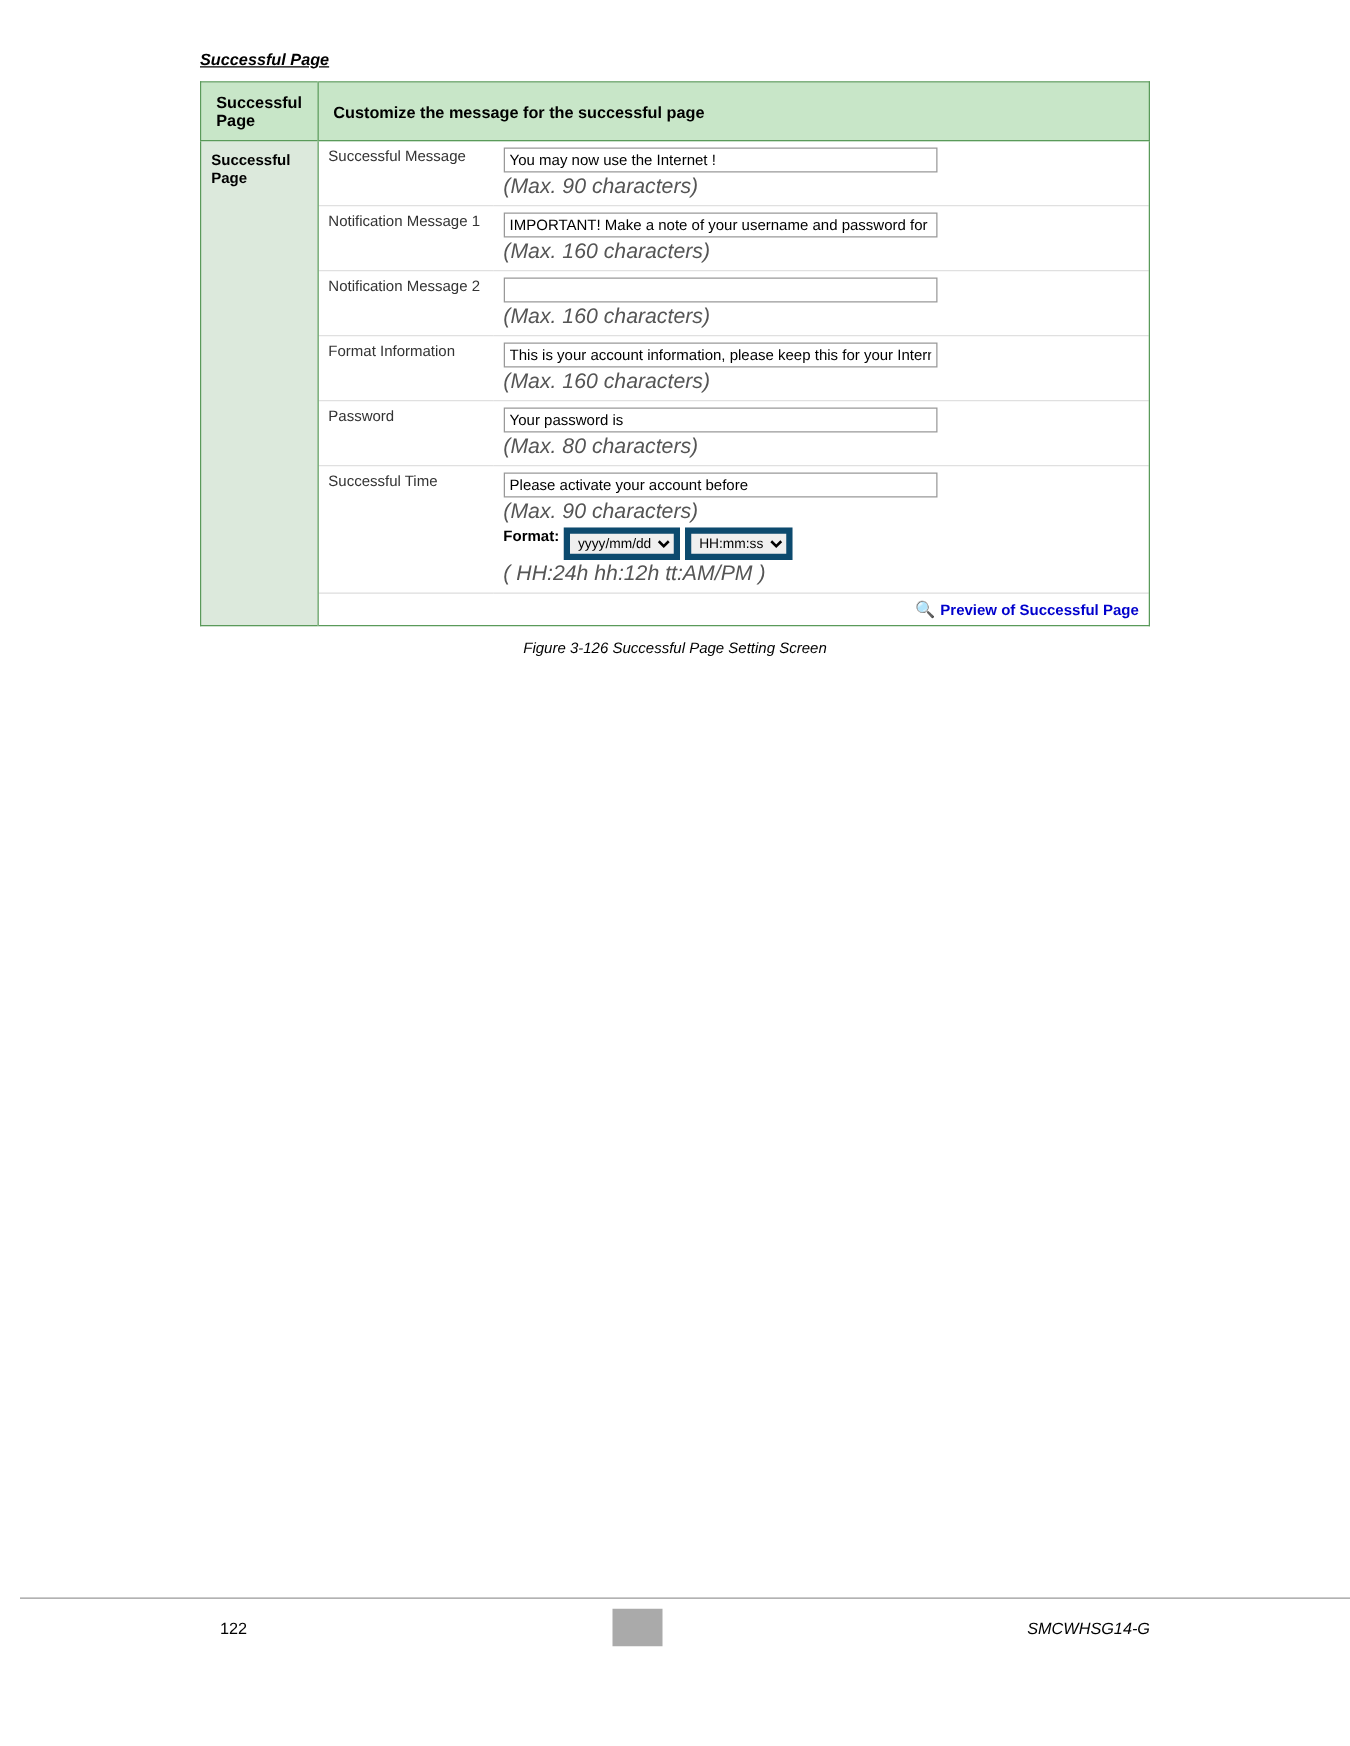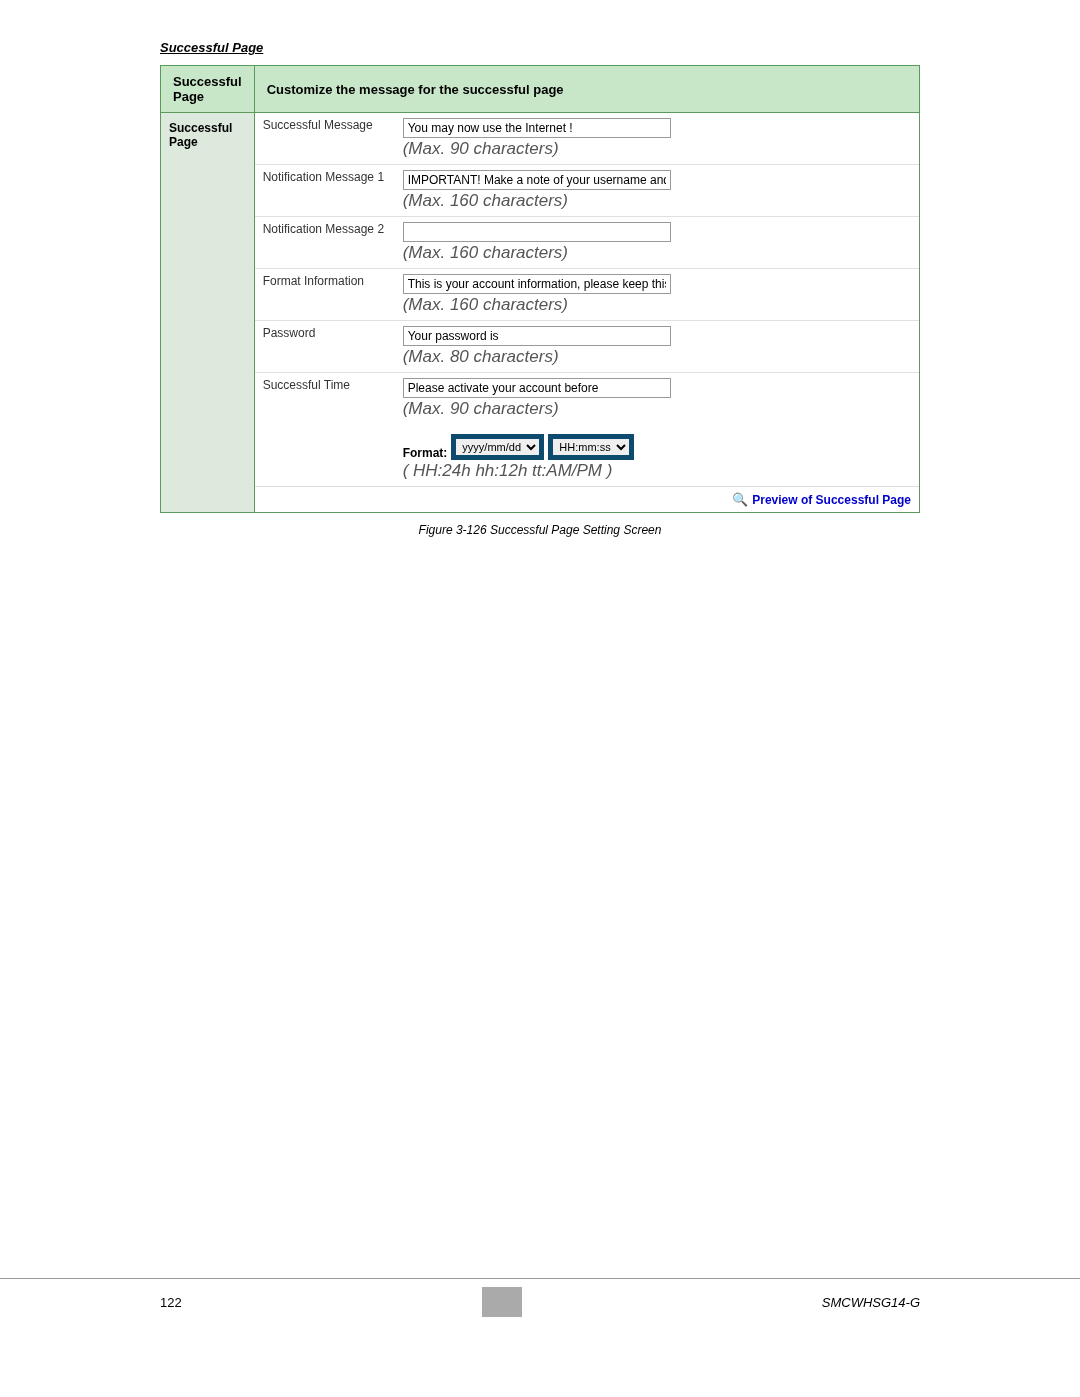--- a/index.html
+++ b/index.html
@@ -66,21 +66,21 @@
       font-size: 12px;
       color: #333;
       padding: 6px 8px;
     }
 
     .field-col {
       padding: 4px 8px;
     }
 
     .field-input {
-      width: 268px;
+      width: 347px;
       border: 1px solid #999;
       padding: 2px 4px;
       font-size: 12px;
       display: block;
     }
 
     .field-hint {
       font-size: 17px;
       color: #555;
       margin-top: 1px;
@@ -96,23 +96,23 @@
       font-weight: bold;
       font-size: 12px;
     }
 
     .right-panel {
       vertical-align: top;
     }
 
     .format-row {
       display: flex;
-      align-items: flex-end;
+      align-items: flex-start;
       gap: 4px;
-      margin-top: 15px;
+      margin-top: 3px;
       font-size: 12px;
     }
 
     .format-label {
       font-weight: bold;
       font-size: 12px;
     }
 
     .format-select {
       border: 5px solid #0c4a6e;
@@ -139,21 +139,21 @@
     .figure-caption {
       text-align: center;
       font-size: 12px;
       margin-top: 10px;
       font-style: italic;
     }
 
     .page-footer {
       position: absolute;
       bottom: 80px;
-      left: 0;
+      left: 16px;
       right: 0;
       padding: 0 160px;
       display: flex;
       justify-content: space-between;
       align-items: center;
       border-top: 1px solid #999;
       padding-top: 8px;
     }
 
     .page-number {

